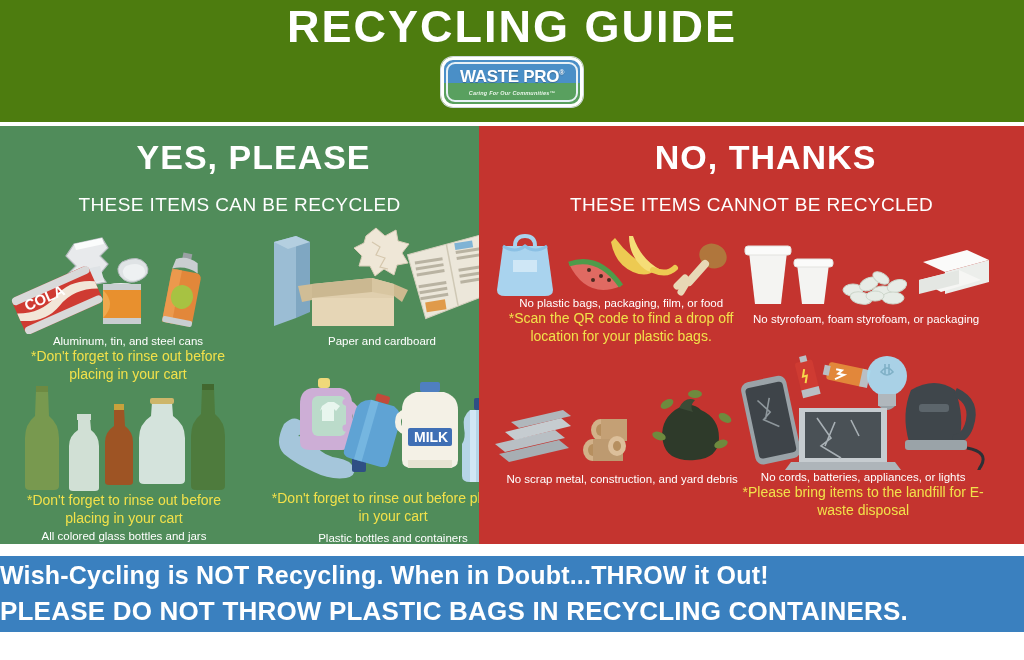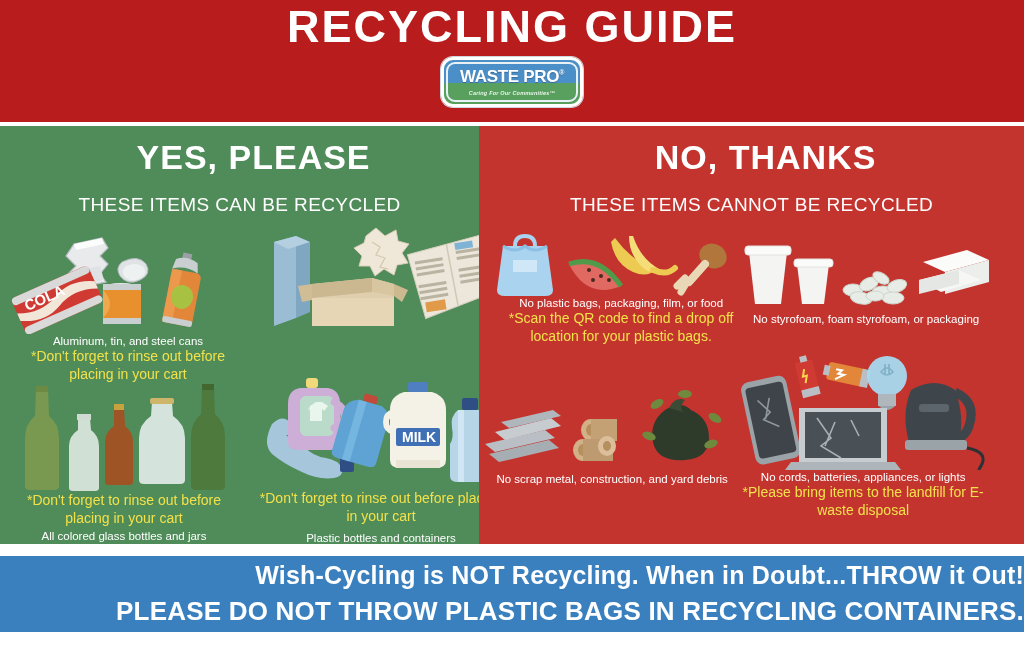--- a/index.html
+++ b/index.html
@@ -6,21 +6,21 @@
   body{
     width:1024px;height:660px;overflow:hidden;
     font-family:"Liberation Sans", sans-serif;
     background:#ffffff;
   }
   .poster{position:relative;width:1024px;height:660px;background:#ffffff;}
 
   
   .header{
     position:absolute;left:0;top:0;width:1024px;height:122px;
-    background:#b91c1c;
+    background:#4d7c0f;
     display:flex;flex-direction:column;align-items:center;
   }
   .header-title{
     margin-top:4px;
     color:#ffffff;
     font-size:45px;
     font-weight:bold;
     letter-spacing:2px;
     line-height:1.0;
   }
@@ -68,21 +68,21 @@
   .cap{color:#ffffff;text-align:center;line-height:1.25;}
   .cap-main{font-size:11.5px;}
   .cap-note{color:#f2e14a;font-size:14px;}
 
   .cell{position:absolute;}
 
   
   .banner{
     position:absolute;left:0;top:556px;width:1024px;height:76px;
     background:#3a80bf;
-    display:flex;flex-direction:column;align-items:flex-end;justify-content:center;
+    display:flex;flex-direction:column;align-items:flex-start;justify-content:center;
   }
   .banner-l1{color:#ffffff;font-size:25px;font-weight:bold;letter-spacing:.2px;}
   .banner-l2{color:#ffffff;font-size:26px;font-weight:bold;letter-spacing:.2px;margin-top:6px;}
 
   svg{display:block;}
 </style>
 </head>
 <body>
 
 <div class="poster">
@@ -184,20 +184,23 @@
               <rect x="198" y="30" width="28" height="3"></rect>
                 <rect x="198" y="36" width="28" height="3"></rect>
               <rect x="198" y="48" width="28" height="3"></rect>
                 <rect x="198" y="54" width="28" height="3"></rect>
               <rect x="198" y="60" width="28" height="3"></rect>
             </g>
             <rect x="198" y="22" width="18" height="7" fill="#7fb3d5"></rect>
             <rect x="160" y="76" width="20" height="10" fill="#e09a4a"></rect>
           </g>
         </svg>
+        <div class="cap">
+          <div class="cap-main">Paper and cardboard</div>
+        </div>
       </div>
 
       <div class="cell" style="left:4px;top:258px;width:240px;">
         <svg width="240" height="108" viewBox="0 0 240 108">
           <g>
             <path d="M32 6 l12 0 l1 26 q10 8 10 22 l0 48 q0 4 -5 4 l-24 0 q-5 0 -5 -4 l0 -48 q0 -14 10 -22 Z" fill="#7c9a4e" opacity=".92"></path>
             <rect x="32" y="2" width="12" height="6" fill="#6d8a42"></rect>
           </g>
           <g>
             <path d="M74 34 l12 0 l1 12 q8 6 8 16 l0 42 q0 3 -4 3 l-22 0 q-4 0 -4 -3 l0 -42 q0 -10 9 -16 Z" fill="#dfe9e2" opacity=".9"></path>
@@ -215,21 +218,21 @@
             <path d="M198 4 l12 0 l1 26 q10 8 10 22 l0 50 q0 4 -5 4 l-24 0 q-5 0 -5 -4 l0 -50 q0 -14 10 -22 Z" fill="#4e7a3c" opacity=".95"></path>
             <rect x="198" y="0" width="12" height="6" fill="#42682f"></rect>
           </g>
         </svg>
         <div class="cap">
           <div class="cap-note">*Don't forget to rinse out before placing in your cart</div>
           <div class="cap-main" style="margin-top:2px;">All colored glass bottles and jars</div>
         </div>
       </div>
 
-      <div class="cell" style="left:256px;top:246px;width:250px;">
+      <div class="cell" style="left:268px;top:246px;width:250px;">
         <svg width="250" height="118" viewBox="0 0 250 118">
 
           <g>
             <path d="M16 52 q10 -10 18 -2 q4 10 -4 14 q12 0 18 10 q8 10 22 12 q12 2 16 10 q2 8 -8 10 q-16 2 -32 -6 q-18 -8 -30 -18 q-10 -10 0 -30 Z" fill="#aac9e3" opacity=".95"></path>
             <rect x="84" y="84" width="14" height="16" rx="2" fill="#2f4f84"></rect>
           </g>
 
           <g>
             <rect x="50" y="6" width="12" height="10" rx="3" fill="#efd97a"></rect>
             <path d="M44 16 l28 0 q12 2 12 16 l0 38 q0 8 -10 8 l-32 0 q-10 0 -10 -8 l0 -38 q0 -14 12 -16 Z" fill="#cdaed6"></path>
@@ -330,21 +333,21 @@
             <path d="M204 38 l44 -12 l0 22 l-44 12 Z" fill="#eceeeb"></path>
             <path d="M178 46 l40 -10 l22 10 l-40 12 Z" fill="#f6f6f4"></path>
             <path d="M178 46 l40 -10 l0 14 l-40 10 Z" fill="#e4e7e3"></path>
           </g>
         </svg>
         <div class="cap">
           <div class="cap-main">No styrofoam, foam styrofoam, or packaging</div>
         </div>
       </div>
 
-      <div class="cell" style="left:0;top:248px;width:266px;">
+      <div class="cell" style="left:10px;top:248px;width:266px;">
         <svg width="266" height="96" viewBox="0 0 266 96">
           <g>
             <path d="M6 70 l60 -14 l10 8 l-60 14 Z" fill="#b9bfc4"></path>
             <path d="M10 80 l60 -14 l10 8 l-60 14 Z" fill="#a7aeb3"></path>
             <path d="M16 58 l56 -14 l10 8 l-56 14 Z" fill="#c6ccd0"></path>
             <path d="M22 48 l52 -12 l8 6 l-52 12 Z" fill="#b0b7bc"></path>
           </g>
           <g>
             <ellipse cx="112" cy="56" rx="10" ry="11" fill="#d2b189"></ellipse>
               <ellipse cx="112" cy="56" rx="5" ry="6" fill="#b68f5f"></ellipse>

